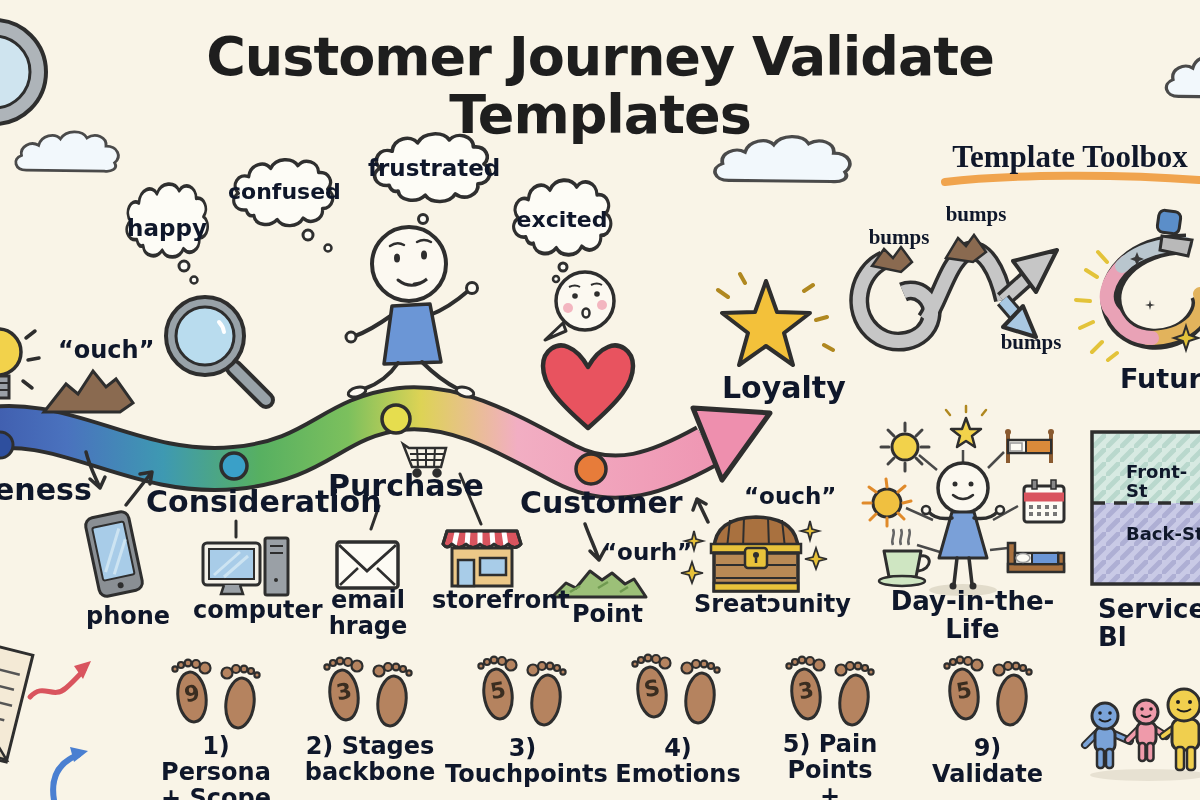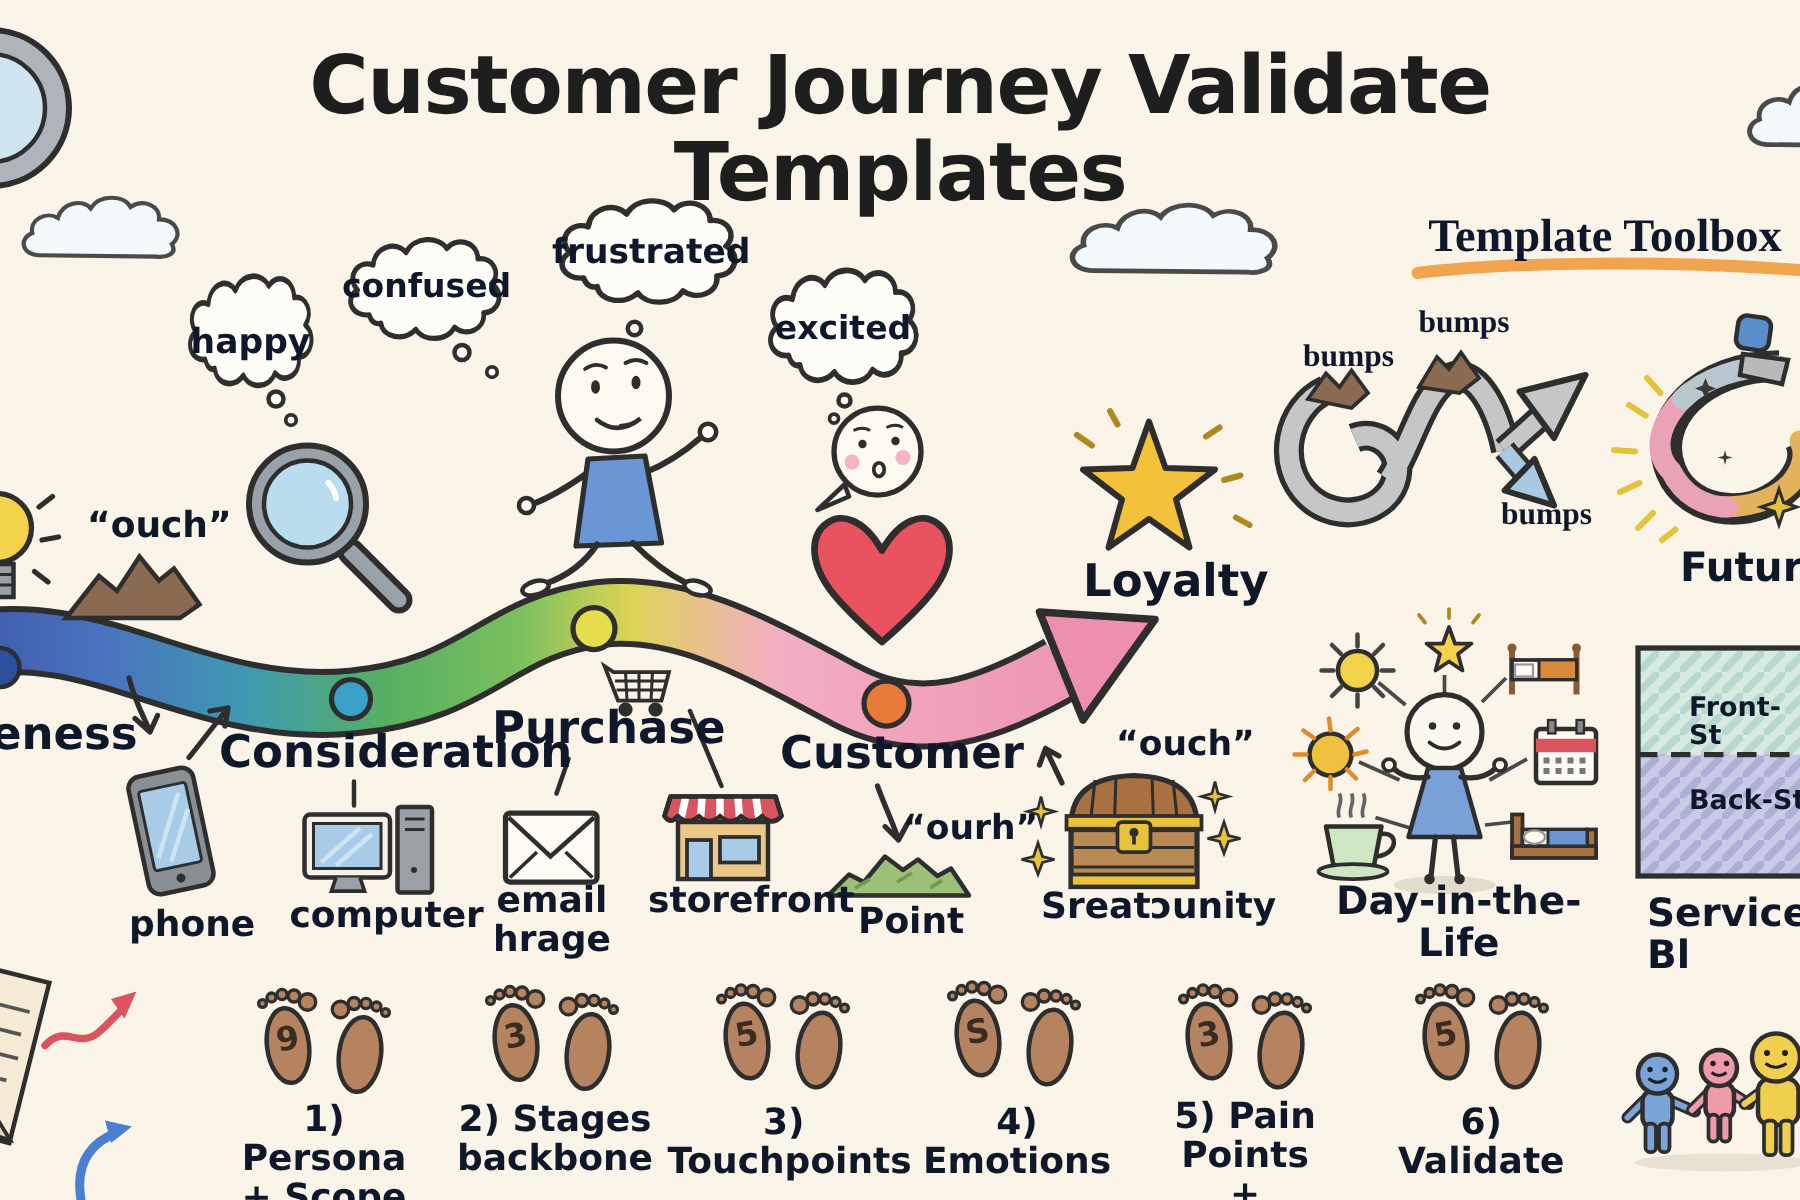--- a/index.html
+++ b/index.html
@@ -418,15 +418,15 @@
 <div class="txt digit" style="left:950px;top:679px;width:28px;">5</div>
 
 <div class="txt prelabel" style="left:146px;top:734px;width:140px;">1) Persona
 + Scope</div>
 <div class="txt prelabel" style="left:300px;top:734px;width:140px;">2) Stages
 backbone</div>
 <div class="txt prelabel" style="left:445px;top:736px;width:155px;">3) Touchpoints</div>
 <div class="txt prelabel" style="left:608px;top:736px;width:140px;">4) Emotions</div>
 <div class="txt prelabel" style="left:750px;top:732px;width:160px;">5) Pain Points
 + Opportunities</div>
-<div class="txt prelabel" style="left:920px;top:736px;width:135px;">6) Validate</div>
+<div class="txt prelabel" style="left:920px;top:736px;width:135px;">9) Validate</div>
 
 </div>
 
 </body></html>

